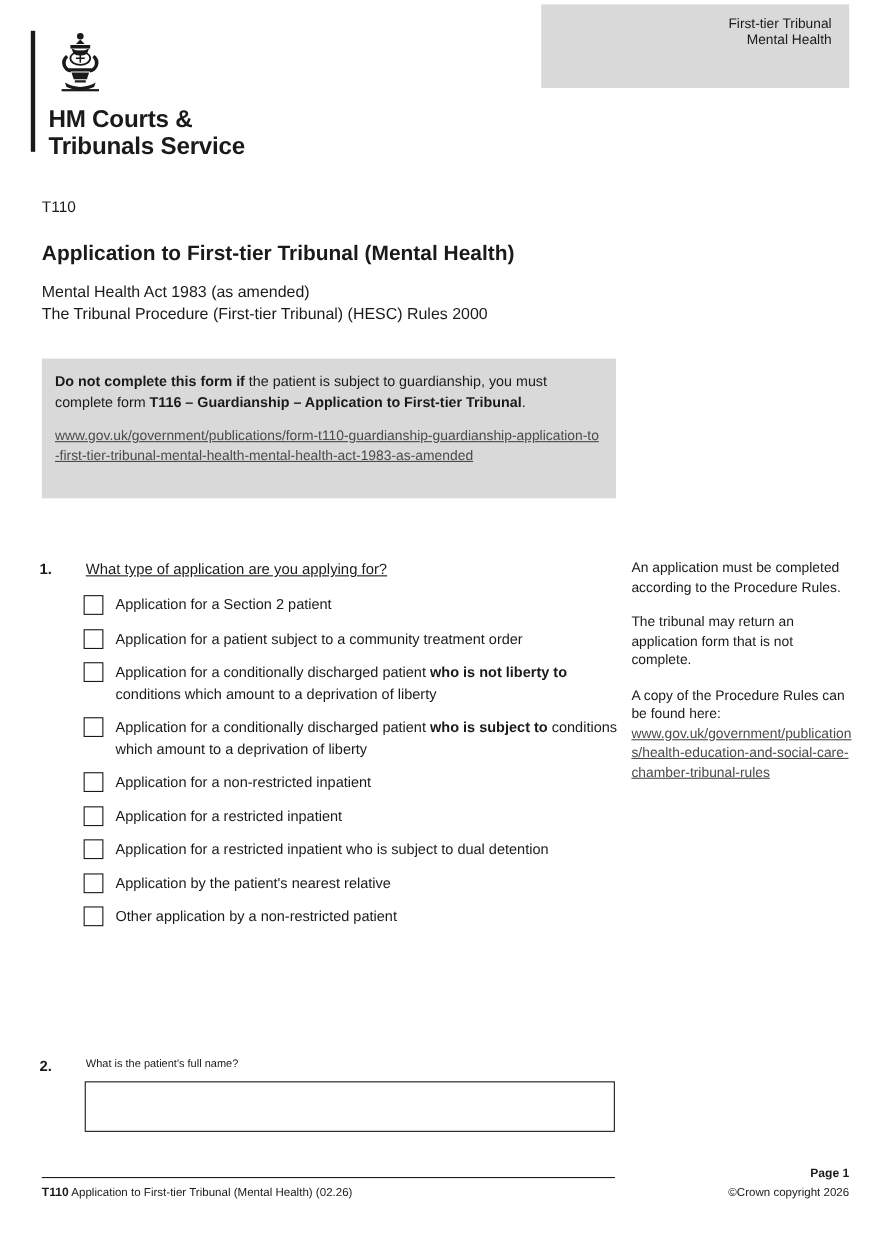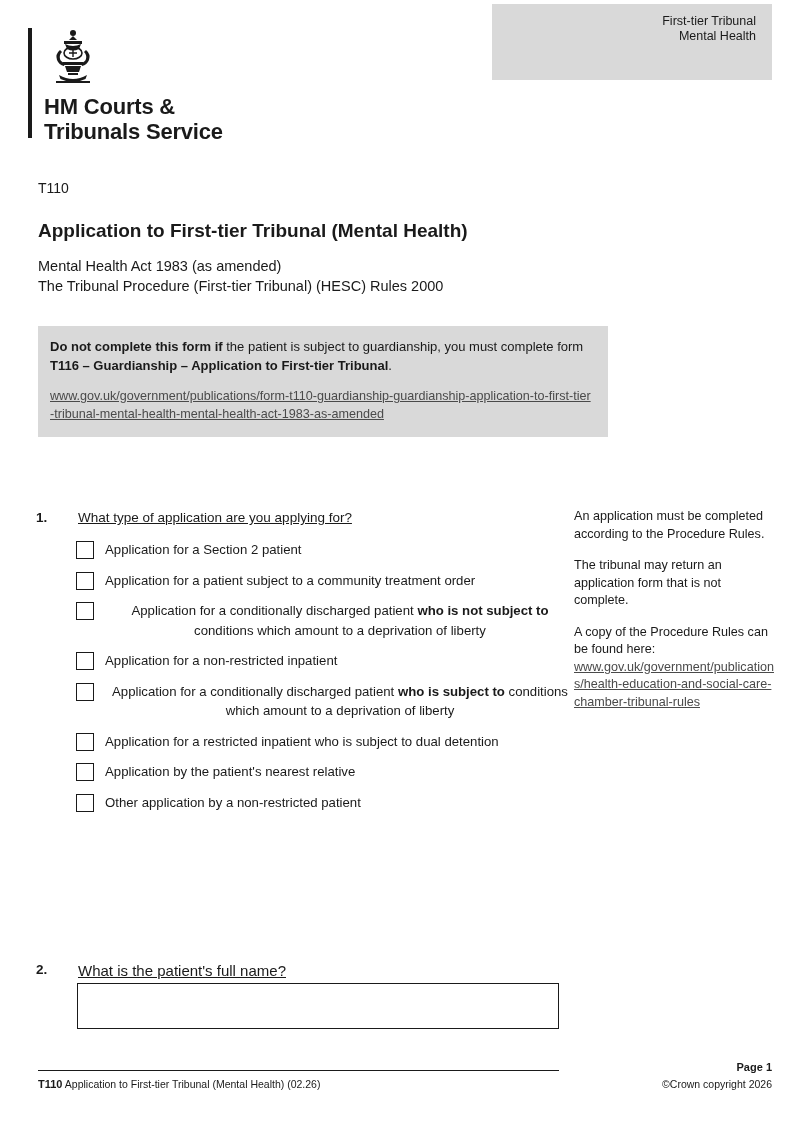--- a/index.html
+++ b/index.html
@@ -93,23 +93,23 @@
     font-size: 14.5px;
     line-height: 20px;
     color: #1a1a1a;
   }
 
   
   .notice {
     position: absolute;
     top: 326px;
     left: 38px;
-    width: 570px;
+    width: 522px;
     background: #d9d9d9;
-    padding: 12px 14px 14px 12px;
+    padding: 12px 14px 30px 12px;
   }
   .notice p {
     margin: 0;
     font-size: 13px;
     line-height: 18.5px;
   }
   .notice .strong { font-weight: bold; }
   .notice-link {
     display: block;
     margin-top: 12px;
@@ -133,21 +133,20 @@
     left: 78px;
     font-size: 13.5px;
     text-decoration: underline;
   }
 
   .options {
     position: absolute;
     top: 540px;
     left: 76px;
     width: 500px;
-    text-align: center;
   }
   .option {
     position: relative;
     display: flex;
     align-items: flex-start;
     margin-bottom: 11px;
   }
   .checkbox {
     width: 18px;
     height: 18px;
@@ -164,22 +163,21 @@
     max-width: 470px;
   }
   .option-label b { font-weight: bold; }
 
   
   .q2-num { top: 962px; left: 36px; }
   .q2-text {
     position: absolute;
     top: 962px;
     left: 78px;
-    font-size: 15px;
-    text-decoration: underline;
+    font-size: 10px;
   }
   .answer-box {
     position: absolute;
     top: 983px;
     left: 77px;
     width: 482px;
     height: 46px;
     border: 1.5px solid #1a1a1a;
     background: #ffffff;
   }
@@ -290,33 +288,37 @@
       <span class="option-label">Application for a Section 2 patient</span>
     </div>
 
     <div class="option">
       <span class="checkbox"></span>
       <span class="option-label">Application for a patient subject to a community treatment order</span>
     </div>
 
     <div class="option">
       <span class="checkbox"></span>
-      <span class="option-label"><span>Application for a conditionally discharged patient </span><b>who is not subject to</b><span> conditions which amount to a deprivation of liberty</span></span>
+      <span class="option-label"><span>Application for a conditionally discharged patient </span><b>who is not liberty to</b><span> conditions which amount to a deprivation of liberty</span></span>
+    </div>
+
+    <div class="option">
+      <span class="checkbox"></span>
+      <span class="option-label"><span>Application for a conditionally discharged patient </span><b>who is subject to</b><span> conditions which amount to a deprivation of liberty</span></span>
     </div>
 
     <div class="option">
       <span class="checkbox"></span>
       <span class="option-label">Application for a non-restricted inpatient</span>
     </div>
 
     <div class="option">
       <span class="checkbox"></span>
-      <span class="option-label"><span>Application for a conditionally discharged patient </span><b>who is subject to</b><span> conditions which amount to a deprivation of liberty</span></span>
-    </div>
-
+      <span class="option-label">Application for a restricted inpatient</span>
+    </div>
 
     <div class="option">
       <span class="checkbox"></span>
       <span class="option-label">Application for a restricted inpatient who is subject to dual detention</span>
     </div>
 
     <div class="option">
       <span class="checkbox"></span>
       <span class="option-label">Application by the patient's nearest relative</span>
     </div>

